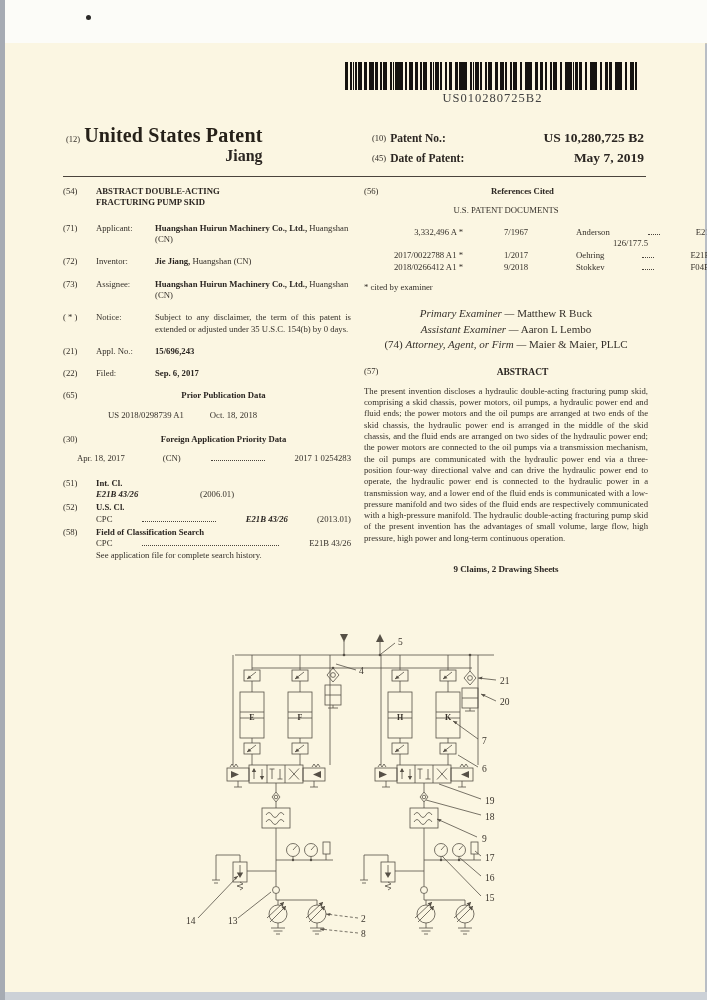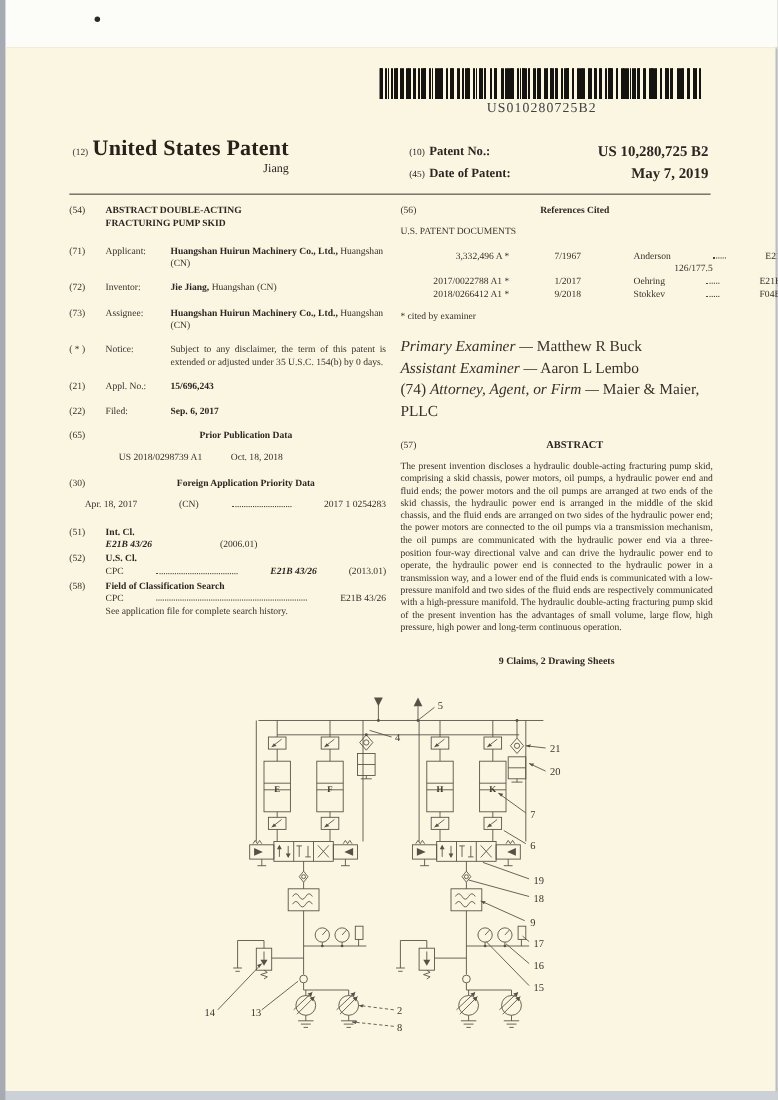--- a/index.html
+++ b/index.html
@@ -18,21 +18,21 @@
       repeating-linear-gradient(90deg,#15130f 0 1px,transparent 1px 8px),
       repeating-linear-gradient(90deg,#15130f 0 3px,transparent 3px 13px),
       repeating-linear-gradient(90deg,#15130f 0 1px,transparent 1px 19px);
   }
   .barcode-text{font-size:12.5px;letter-spacing:1px;margin-top:1px;color:#404040;}
 
   
   .hdr-left{position:absolute;left:66px;top:124px;text-align:right;}
   .inid-sm{font-size:8.5px;}
   .hdr-title{font-size:20px;font-weight:bold;color:#262119;letter-spacing:0.2px;}
-  .hdr-inventor{font-size:11px;font-weight:normal;margin-left:31px;margin-top:0px;color:#2b2622;}
+  .hdr-inventor{font-size:16px;font-weight:bold;margin-left:31px;margin-top:0px;color:#2b2622;}
   .hdr-right{position:absolute;left:372px;top:130px;width:272px;font-weight:bold;color:#2b2622;}
   .hdr-right .row{display:flex;align-items:center;margin-bottom:4px;}
   .hdr-right .inid-sm{font-weight:normal;margin-right:4px;}
   .hdr-right .lbl{font-size:11.5px;}
   .hdr-right .val{flex:1;text-align:right;font-size:13.5px;}
   .hrule{position:absolute;left:63px;top:176px;width:583px;border-top:1.2px solid #4a443c;}
 
   
   .cols{position:absolute;left:63px;top:186px;width:585px;display:flex;gap:13px;font-size:8.7px;line-height:1.3;}
   .colL{width:288px;}
@@ -49,21 +49,21 @@
   .inline-flex{display:flex;align-items:baseline;gap:26px;}
   .bi{font-weight:bold;font-style:italic;color:#2b2622;}
 
   
   .ref-row{display:flex;align-items:baseline;gap:32px;}
   .rn{width:99px;flex:none;text-align:right;}
   .rd{width:40px;flex:none;padding-left:9px;}
   .rname{flex:none;padding-right:2px;}
   .rcls{flex:none;}
   .ref-cont{text-align:right;margin-bottom:1px;}
-  .exam{font-size:14px;line-height:1.4;margin-top:13px;}
+  .exam{font-size:11px;line-height:1.4;margin-top:13px;text-align:center;}
   .exam .it{font-style:italic;}
   .abstract-head{display:flex;margin-top:14px;margin-bottom:7px;}
   .abstract-head .hd{flex:1;text-align:center;font-weight:bold;font-size:9.5px;color:#2b2622;}
   .claims{text-align:center;font-weight:bold;margin-top:20px;font-size:9px;color:#2b2622;}
 
   
   .drawing{position:absolute;left:150px;top:628px;width:420px;height:360px;}
   svg .ln{stroke:#565046;stroke-width:0.8;fill:none;}
   svg .fil{fill:#565046;stroke:none;}
   svg .cot{font-family:"Liberation Serif",serif;font-size:9.5px;fill:#3a342c;}
@@ -195,21 +195,21 @@
         <span style="display:block;">See application file for complete search history.</span>
       </span>
     </div>
   </div>
 
   <div class="colR">
     <div class="heading-row">
       <span class="fnum">(56)</span>
       <span class="hd">References Cited</span>
     </div>
-    <div style="text-align:left;margin-bottom:10px;">U.S. PATENT DOCUMENTS</div>
+    <div style="text-align:center;margin-bottom:10px;">U.S. PATENT DOCUMENTS</div>
 
     <div class="ref-row">
       <span class="rn">3,332,496 A *</span>
       <span class="rd">7/1967</span>
       <span class="rname">Anderson</span>
       <span class="dots"></span>
       <span class="rcls">E21B 43/26</span>
     </div>
     <div class="ref-cont">126/177.5</div>
     <div class="ref-row">

